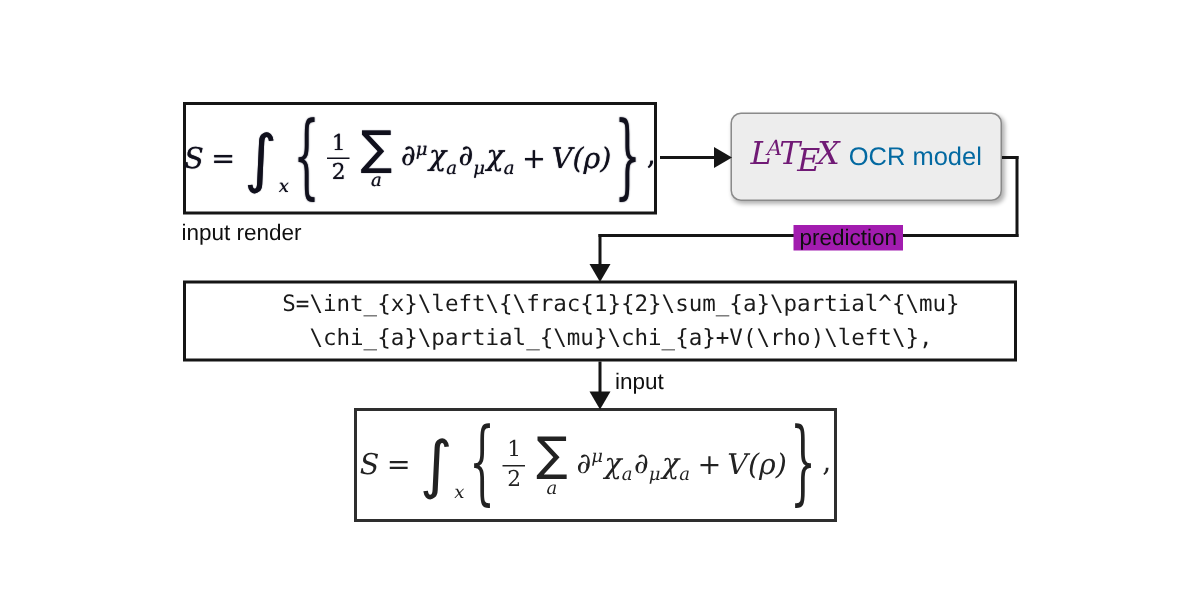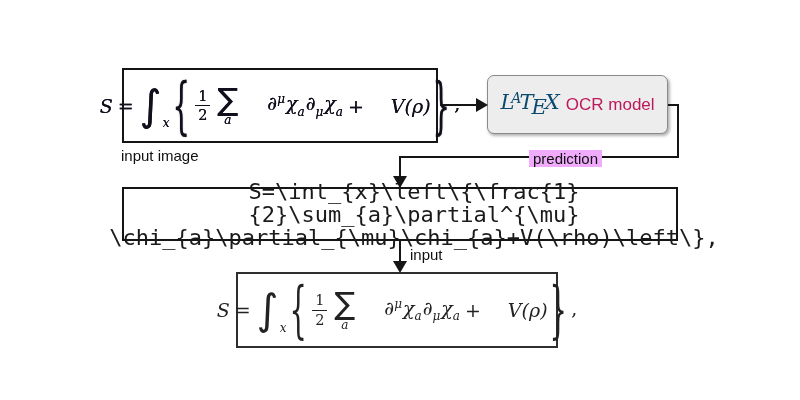--- a/index.html
+++ b/index.html
@@ -5,37 +5,37 @@
   * { margin:0; padding:0; box-sizing:border-box; }
   html,body { width:800px; height:400px; background:#ffffff; overflow:hidden; }
   .canvas { position:relative; width:800px; height:400px; background:#ffffff;
             font-family:"Liberation Sans", sans-serif; color:#111; }
 
   
   .box { position:absolute; background:#fff; display:flex; align-items:center; justify-content:center; }
   .input-box  { left:122px; top:68px;  width:316px; height:75px; border:2px solid #151515; }
   .code-box   { left:122px; top:187px; width:556px; height:54px; border:2px solid #151515;
                 flex-direction:column; font-family:"DejaVu Sans Mono", monospace;
-                font-size:22px; line-height:23px; color:#1a1a1a; text-align:center;padding-left:28px; }
+                font-size:15px; line-height:23px; color:#1a1a1a; text-align:center;padding-left:28px; }
   .output-box { left:236px; top:272px; width:322px; height:76px; border:2px solid #2e2e2e; }
 
   .ocr-box { position:absolute; left:487px; top:75px; width:181px; height:59px;
              background:#ededed; border:1px solid #8a8a8a; border-radius:7px;
              box-shadow:1.5px 2px 3px rgba(0,0,0,0.30);
              display:flex; align-items:center; justify-content:center; }
   .latex-logo { font-family:"DejaVu Serif", serif; font-style:italic; font-size:21px;
-                color:#0c4a6e; letter-spacing:-1px; white-space:nowrap; }
+                color:#701a75; letter-spacing:-1px; white-space:nowrap; }
   .lx-A { font-size:14px; vertical-align:6px; margin-left:-2px; margin-right:-1px; }
   .lx-E { vertical-align:-5px; margin-left:-1px; margin-right:-1px; }
-  .ocr-label { font-size:17px; color:#be185d; margin-left:7px; white-space:nowrap; }
+  .ocr-label { font-size:17px; color:#0369a1; margin-left:7px; white-space:nowrap; }
 
   
   .flow-label { position:absolute; font-size:15px; color:#0f0f0f; white-space:nowrap; }
   .input-label { left:121px; top:147px; }
-  .pred-label  { left:529px; top:150px; background:#f0abfc; padding:0 4px; z-index:3; }
+  .pred-label  { left:529px; top:150px; background:#a21caf; padding:0 4px; z-index:3; }
   .render-label{ left:410px; top:246px; }
 
   
   .seg { position:absolute; background:#151515; z-index:1; }
   .seg-in-ocr   { left:440px; top:104px; width:38px; height:2px; }
   .seg-pred-a   { left:668px; top:104px; width:11px; height:2px; }
   .seg-pred-b   { left:677px; top:104px; width:2px;  height:54px; }
   .seg-pred-c   { left:399px; top:156px; width:280px; height:2px; }
   .seg-pred-d   { left:399px; top:156px; width:2px;  height:24px; }
   .seg-render   { left:399px; top:241px; width:2px;  height:24px; }
@@ -59,21 +59,21 @@
   .intSub { position:absolute; bottom:-6px; right:-8px; font-size:12px; font-style:italic; }
   .brace { font-style:normal; font-size:26px; line-height:1; display:inline-block;
            transform:scaleY(2.35) scaleX(1.05); padding:0 2px; font-weight:400; }
   .frac { display:inline-flex; flex-direction:column; align-items:center;
           font-style:normal; font-size:14.5px; line-height:1.12; margin:0 5px 0 4px; }
   .fnum { padding:0 3px 1px; border-bottom:1.5px solid currentColor; }
   .fden { padding-top:1px; }
   .sum { display:inline-flex; flex-direction:column; align-items:center; line-height:1; margin:0 6px 0 2px; }
   .sig { font-family:"DejaVu Sans", sans-serif; font-style:normal; font-size:31px; line-height:0.95; }
   .ssub { font-size:12px; margin-top:0px; font-style:italic; }
-  .term { display:inline-block;margin-left:23px; }
+  .term { display:inline-block; }
   .term sup { font-size:12px; margin:0 1px 0 0; }
   .term sub { font-size:12px; margin-right:1px; }
   .plus { margin:0 4px; font-style:normal; }
   .comma { align-self:flex-end; margin:0 0 12px 3px; font-style:normal; }
 </style>
 </head>
 <body>
 
 <div class="canvas">
 
@@ -94,21 +94,21 @@
         <span class="sig">∑</span>
         <span class="ssub">a</span>
       </span>
       <span class="term"><span>∂</span><sup>μ</sup><span>χ</span><sub>a</sub><span>∂</span><sub>μ</sub><span>χ</span><sub>a</sub></span>
       <span class="plus">+</span>
       <span class="term"><span>V</span><span>(</span><span>ρ</span><span>)</span></span>
       <span class="brace">}</span>
       <span class="comma">,</span>
     </div>
   </div>
-  <div class="flow-label input-label">input image</div>
+  <div class="flow-label input-label">input render</div>
 
   <div class="seg seg-in-ocr"></div>
   <div class="head head-right"></div>
 
   <div class="ocr-box">
     <span class="latex-logo"><span class="lx-L">L</span><span class="lx-A">A</span><span class="lx-T">T</span><span class="lx-E">E</span><span class="lx-X">X</span></span>
     <span class="ocr-label">OCR model</span>
   </div>
 
   <div class="seg seg-pred-a"></div>

